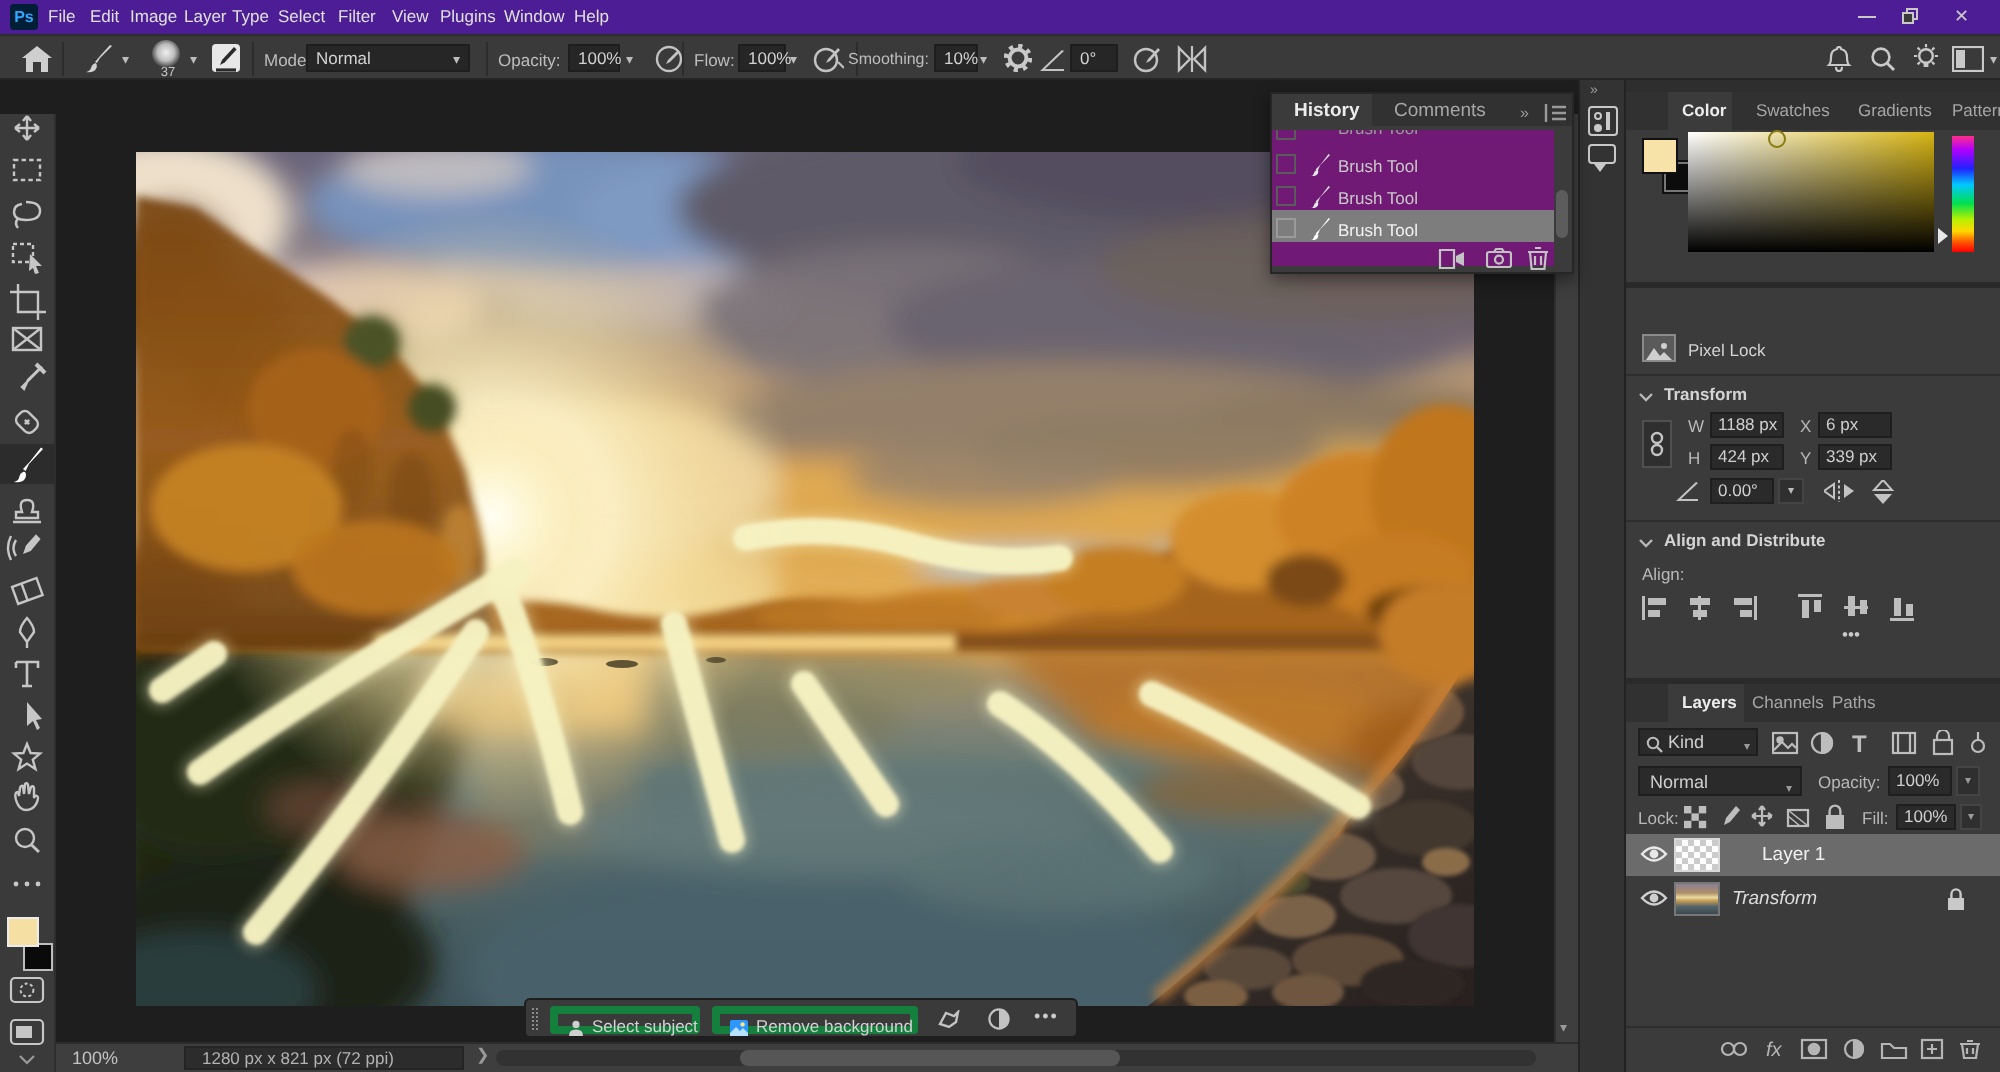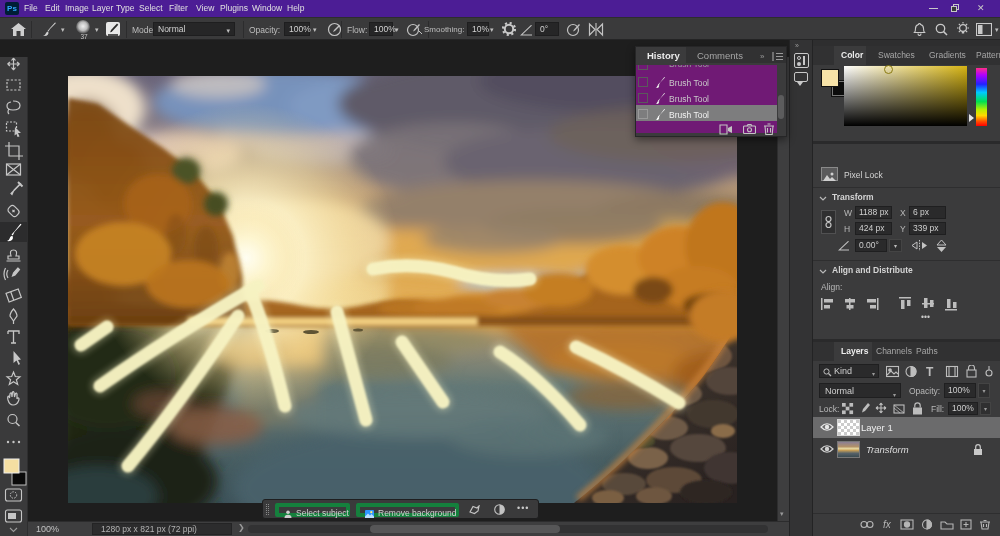--- a/index.html
+++ b/index.html
@@ -567,21 +567,21 @@
     <span class="lbl" style="left:118px;top:364px;">Fill:</span>
     <div class="inp" style="left:135px;top:362px;width:30px;height:13px;">100%</div>
     <div class="abs" style="left:167px;top:362px;width:11px;height:13px;background:#2f2f30;border:1px solid #444;color:#9a9a9a;font-size:6px;text-align:center;line-height:12px;">▾</div>
     
     <div class="abs" style="left:0;top:377px;width:188px;height:21px;background:#6b6b6c;">
       <svg class="abs" style="left:7px;top:5px;" width="14" height="10" viewBox="0 0 14 10">
           <path d="M1,5 Q7,-1.5 13,5 Q7,11.5 1,5 Z" fill="none" stroke="#e8e8e8" stroke-width="1.2"></path>
           <circle cx="7" cy="5" r="2.2" fill="#e8e8e8"></circle>
         </svg>
       <div class="abs" style="left:24px;top:2px;width:23px;height:17px;border:1px solid #d8d8d8;background:repeating-conic-gradient(#ffffff 0% 25%, #cbcbcb 0% 50%) 0 0/6px 6px;"></div>
-      <div class="abs" style="left:48px;top:5px;font-size:9.5px;color:#f0f0f0;">Layer 1</div>
+      <div class="abs" style="left:68px;top:5px;font-size:9.5px;color:#f0f0f0;">Layer 1</div>
     </div>
     
     <div class="abs" style="left:0;top:399px;width:188px;height:21px;">
       <svg class="abs" style="left:7px;top:5px;" width="14" height="10" viewBox="0 0 14 10">
           <path d="M1,5 Q7,-1.5 13,5 Q7,11.5 1,5 Z" fill="none" stroke="#cfcfcf" stroke-width="1.2"></path>
           <circle cx="7" cy="5" r="2.2" fill="#cfcfcf"></circle>
         </svg>
       <div class="abs" style="left:24px;top:2px;width:23px;height:17px;border:1px solid #777;background:linear-gradient(to bottom,#8a7f95 0%,#b0906a 30%,#e8d9a0 45%,#caa055 55%,#57636a 75%,#3a4a50 100%);"></div>
       <div class="abs" style="left:53px;top:5px;font-size:9.5px;color:#dcdcdc;font-style:italic;">Transform</div>
       <svg class="abs" style="left:160px;top:5px;" width="10" height="11" viewBox="0 0 10 11">

